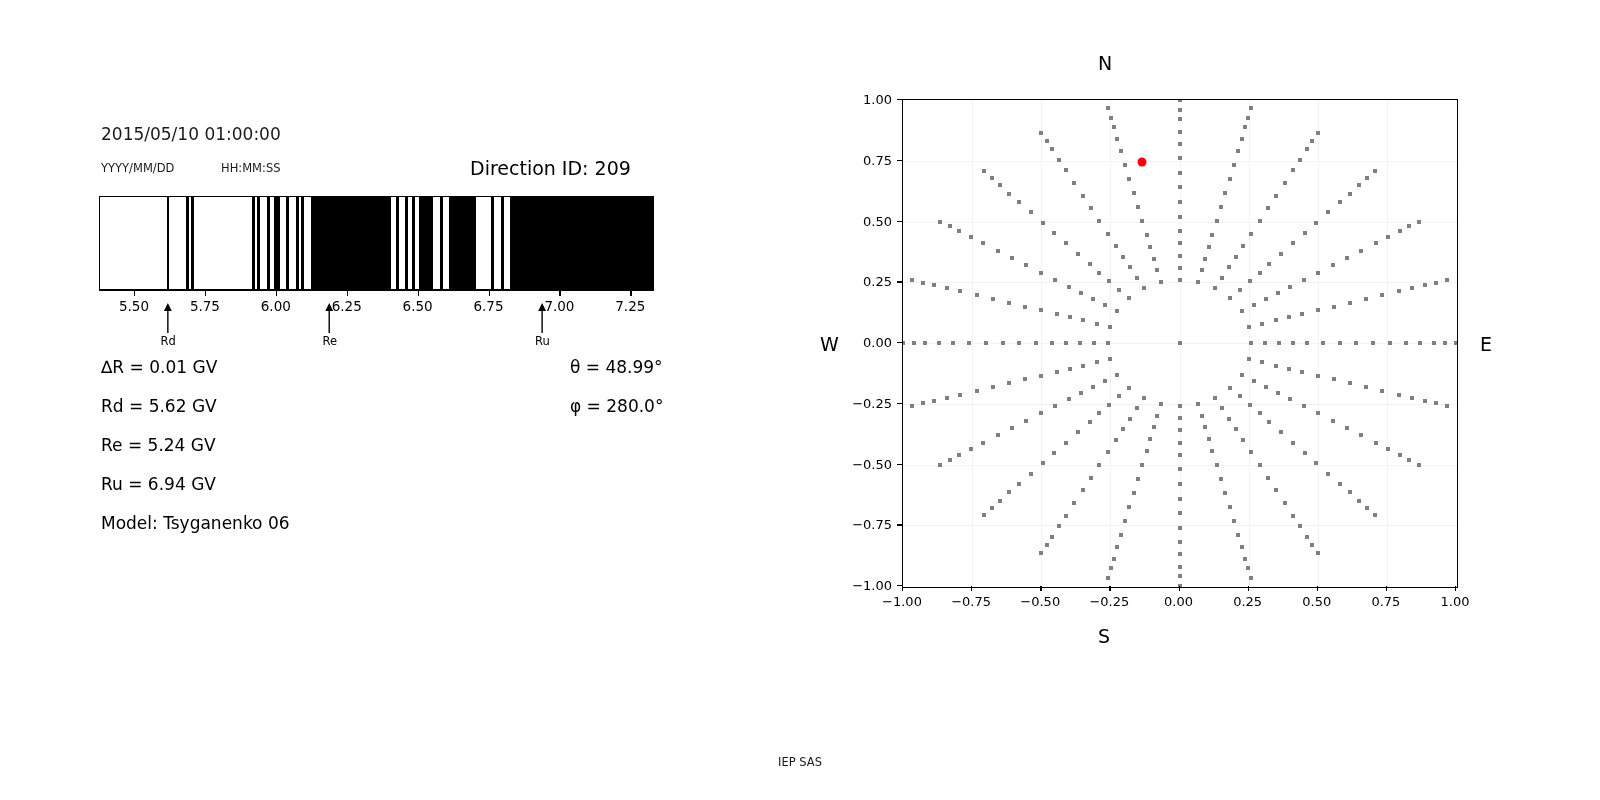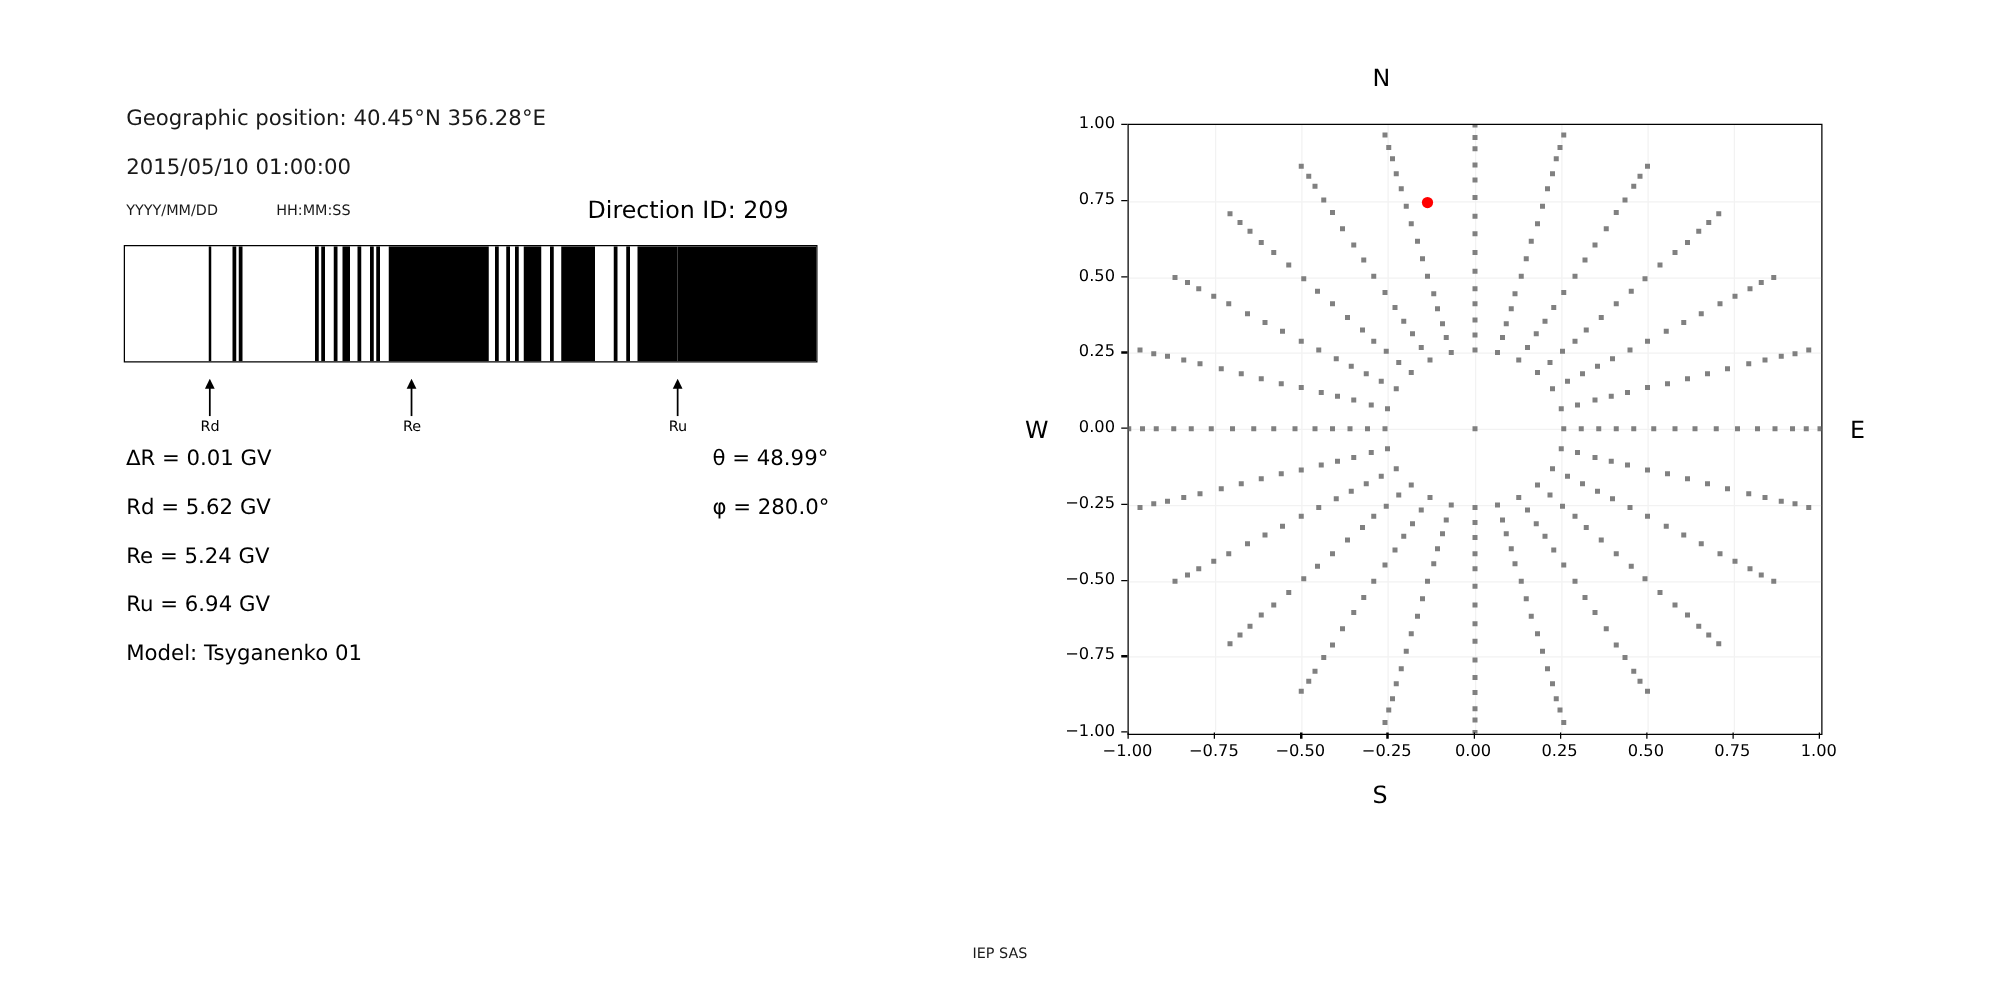--- a/index.html
+++ b/index.html
@@ -183,21 +183,20 @@
     text-align: center;
     font-size: 11.5px;
     color: #1a1a1a;
   }
 </style>
 </head>
 <body>
 
 <div class="abs" id="left-panel">
 
-  <div class="abs meta-line" id="geo-position">Geographic position: 40.45°N 356.28°E</div>
 
   <div class="abs meta-line" id="datetime">2015/05/10 01:00:00</div>
 
   <div class="abs meta-line" id="fmt-date">YYYY/MM/DD</div>
 
   <div class="abs meta-line" id="fmt-time">HH:MM:SS</div>
 
   <div class="abs" id="direction-id">Direction ID: 209</div>
 
   <div class="abs" id="penumbra-wrap">
@@ -219,26 +218,45 @@
         <div class="pen-stripe" style="left: 319.038px; width: 14.1795px;"></div>
         <div class="pen-stripe" style="left: 340.308px; width: 2.8359px;"></div>
         <div class="pen-stripe" style="left: 348.815px; width: 26.941px;"></div>
         <div class="pen-stripe" style="left: 391.354px; width: 2.8359px;"></div>
         <div class="pen-stripe" style="left: 401.279px; width: 2.8359px;"></div>
         <div class="pen-stripe" style="left: 409.787px; width: 32.6128px;"></div>
         <div class="pen-stripe" style="left: 442.4px; width: 110.6px;"></div>
       </div>
   </div>
 
+  <div class="abs" id="pen-axis">
+    <div id="pen-axis-line"></div>
+  <div class="pen-tick" style="left: 35.0308px;"></div>
+      <div class="pen-ticklabel" style="left: 35.0308px;">5.50</div>
+      <div class="pen-tick" style="left: 105.928px;"></div>
+      <div class="pen-ticklabel" style="left: 105.928px;">5.75</div>
+      <div class="pen-tick" style="left: 176.826px;"></div>
+      <div class="pen-ticklabel" style="left: 176.826px;">6.00</div>
+      <div class="pen-tick" style="left: 247.723px;"></div>
+      <div class="pen-ticklabel" style="left: 247.723px;">6.25</div>
+      <div class="pen-tick" style="left: 318.621px;"></div>
+      <div class="pen-ticklabel" style="left: 318.621px;">6.50</div>
+      <div class="pen-tick" style="left: 389.518px;"></div>
+      <div class="pen-ticklabel" style="left: 389.518px;">6.75</div>
+      <div class="pen-tick" style="left: 460.415px;"></div>
+      <div class="pen-ticklabel" style="left: 460.415px;">7.00</div>
+      <div class="pen-tick" style="left: 531.313px;"></div>
+      <div class="pen-ticklabel" style="left: 531.313px;">7.25</div>
+    </div>
 
   <div class="abs param param-left" style="top:357px;">∆R = 0.01 GV</div>
   <div class="abs param param-left" style="top:396px;">Rd = 5.62 GV</div>
   <div class="abs param param-left" style="top:435px;">Re = 5.24 GV</div>
   <div class="abs param param-left" style="top:474px;">Ru = 6.94 GV</div>
-  <div class="abs param param-left" style="top:513px;">Model: Tsyganenko 01</div>
+  <div class="abs param param-left" style="top:513px;">Model: Tsyganenko 06</div>
 
   <div class="abs param param-right" style="top:357px;">θ = 48.99°</div>
   <div class="abs param param-right" style="top:396px;">φ = 280.0°</div>
 <div class="abs rmark" style="left: 168.062px; top: 303px;">
       <svg class="arrow-svg" width="11" height="30" viewBox="0 0 11 30">
         <line x1="5.5" y1="30" x2="5.5" y2="4" stroke="#000" stroke-width="1.4"></line>
         <polygon points="5.5,0 1.6,8 9.4,8" fill="#000"></polygon>
       </svg>
       <div class="rlabel">Rd</div>
     </div>

